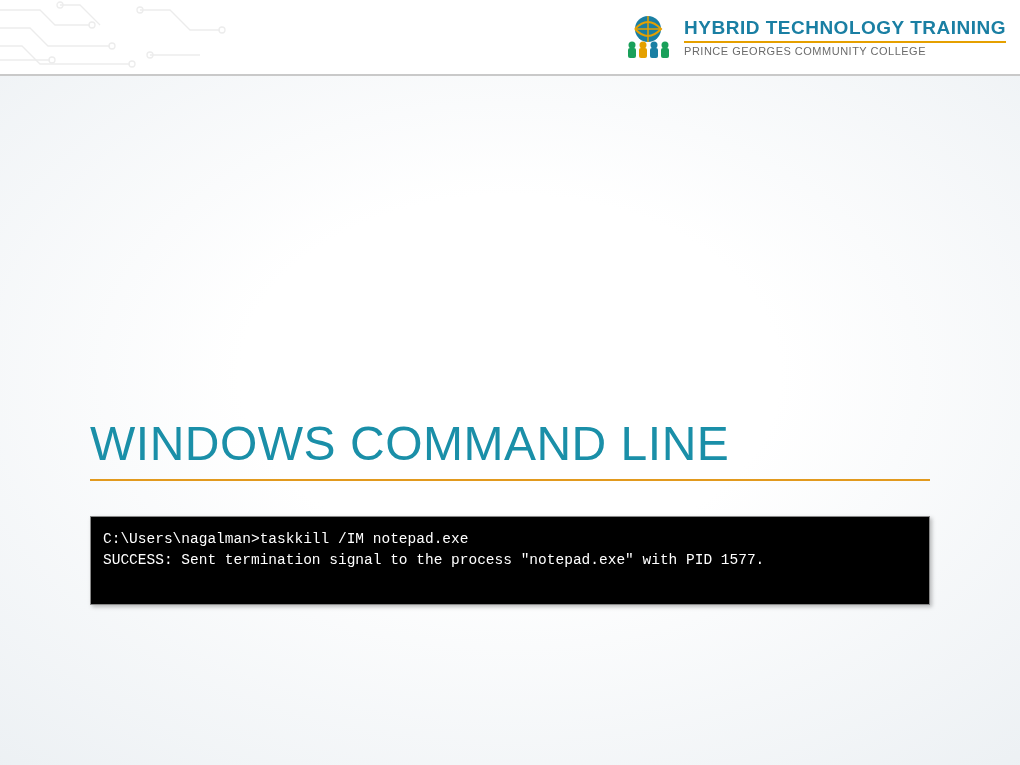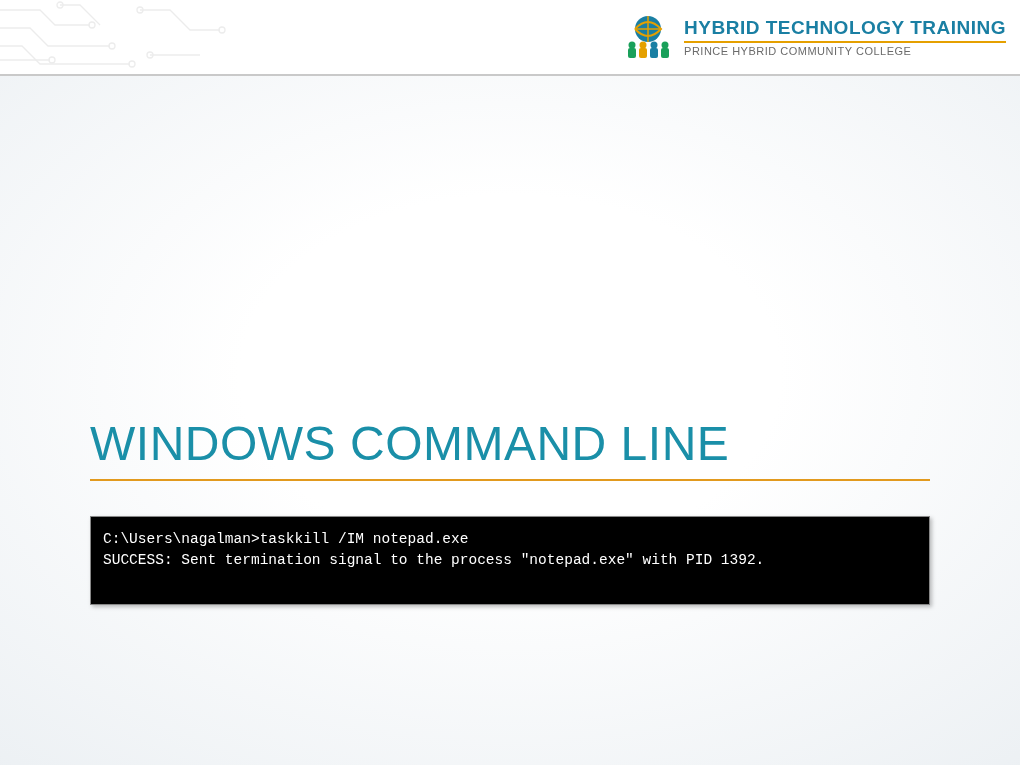--- a/index.html
+++ b/index.html
@@ -148,31 +148,31 @@
         <circle cx="21" cy="32" r="3.5" fill="#e5a000"></circle>
         <rect x="17" y="35" width="8" height="10" rx="2" fill="#e5a000"></rect>
         <circle cx="32" cy="32" r="3.5" fill="#1a7fa3"></circle>
         <rect x="28" y="35" width="8" height="10" rx="2" fill="#1a7fa3"></rect>
         <circle cx="43" cy="32" r="3.5" fill="#1aa05a"></circle>
         <rect x="39" y="35" width="8" height="10" rx="2" fill="#1aa05a"></rect>
       </g>
     </svg>
     <div class="logo-text">
       <span class="logo-main">HYBRID TECHNOLOGY TRAINING</span>
-      <span class="logo-sub">PRINCE HYBRID COMMUNITY COLLEGE</span>
+      <span class="logo-sub">PRINCE GEORGES COMMUNITY COLLEGE</span>
     </div>
   </div>
 </div>
 
 <div class="slide-body">
   <h1 class="title">WINDOWS COMMAND LINE</h1>
 
   <div class="terminal">
     <div>C:\Users\nagalman&gt;taskkill /IM notepad.exe</div>
-    <div>SUCCESS: Sent termination signal to the process "notepad.exe" with PID 1392.</div>
+    <div>SUCCESS: Sent termination signal to the process "notepad.exe" with PID 1577.</div>
     <div>&nbsp;</div>
   </div>
 </div>
 
 <div class="footer">
   <div class="footer-teal"></div>
   <div class="footer-right">
     <svg class="cc-badge" viewBox="0 0 70 24">
       <rect x="0.5" y="0.5" width="69" height="23" rx="4" fill="#fff" stroke="#000"></rect>
       <rect x="0.5" y="16" width="69" height="7.5" fill="#000"></rect>

